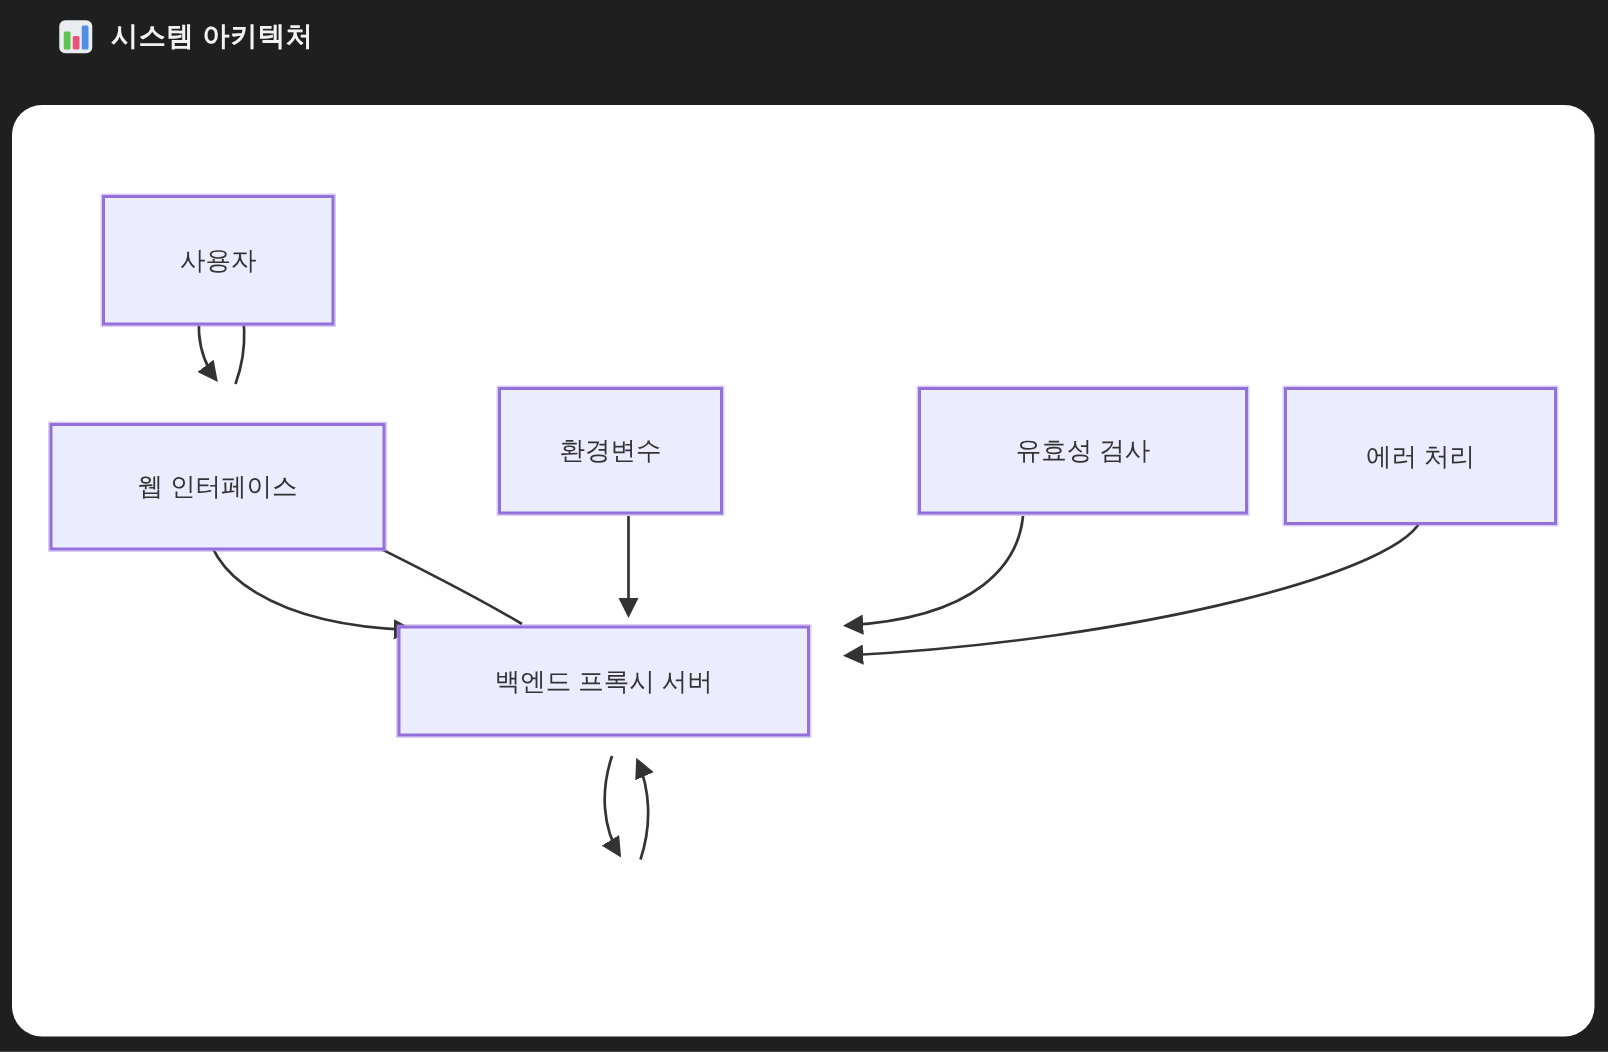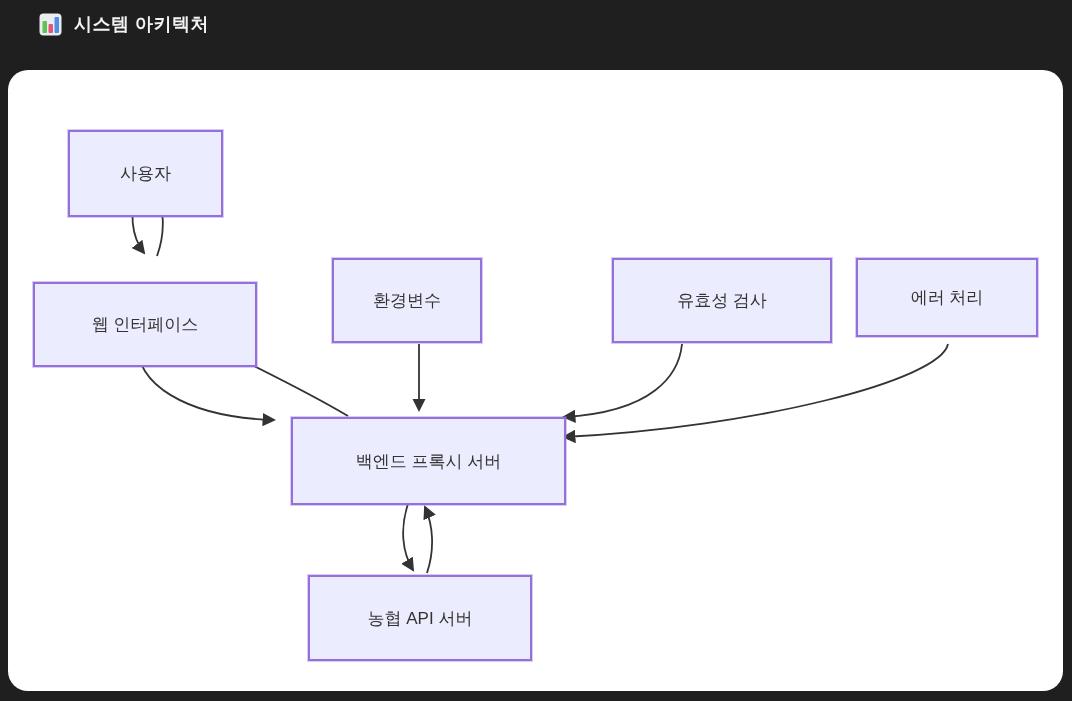--- a/index.html
+++ b/index.html
@@ -67,22 +67,22 @@
     display: flex;
     align-items: center;
     justify-content: center;
     text-align: center;
     box-sizing: border-box;
   }
   .node-user            { left: 60px;  top: 28px;  width: 155px; height: 87px; margin-top: 32px; }
   .node-web-interface   { left: 25px;  top: 188px; width: 224px; height: 85px; margin-top: 24px; }
   .node-env-vars        { left: 324px; top: 188px; width: 150px; height: 85px; }
   .node-validation      { left: 604px; top: 188px; width: 220px; height: 85px; }
-  .node-error-handling  { left: 848px; top: 188px; width: 182px; height: 79px; text-align: center; }
-  .node-backend-proxy   { left: 283px; top: 347px; width: 275px; height: 88px; }
+  .node-error-handling  { left: 848px; top: 188px; width: 182px; height: 92px; text-align: center; }
+  .node-backend-proxy   { left: 257px; top: 347px; width: 275px; height: 74px; }
   .node-nh-api          { left: 300px; top: 505px; width: 224px; height: 86px; }
 </style>
 </head>
 <body>
 
 <div class="page">
 
   <div class="header">
     <span class="icon-wrap">
       <svg width="23" height="23" viewBox="0 0 23 23" aria-hidden="true">
@@ -121,16 +121,15 @@
         <path d="M419,503 C427,479 425,455 417,437" marker-end="url(#arrow)"></path>
       </g>
     </svg>
 
     <div class="node node-user">사용자</div>
     <div class="node node-web-interface">웹 인터페이스</div>
     <div class="node node-env-vars">환경변수</div>
     <div class="node node-validation">유효성 검사</div>
     <div class="node node-error-handling">에러 처리</div>
     <div class="node node-backend-proxy">백엔드 프록시 서버</div>
-    <div class="node node-nh-api">농협 API 서버</div>
 
   </div>
 </div>
 
 </body></html>

